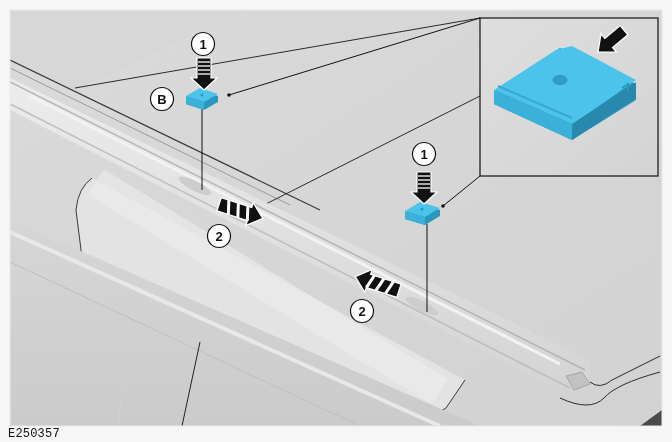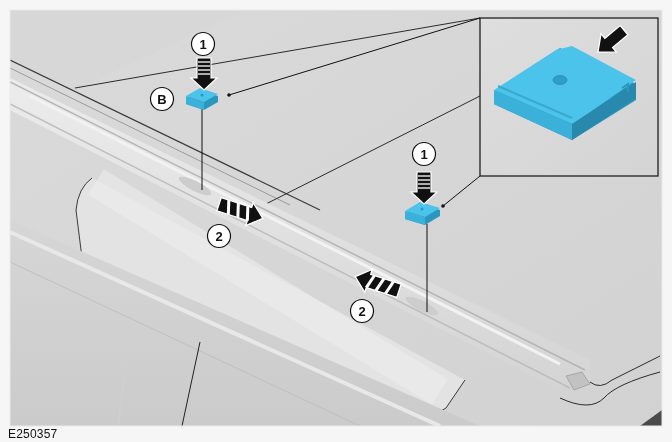--- a/index.html
+++ b/index.html
@@ -3,21 +3,21 @@
   <meta charset="utf-8">
   <style>
     html, body { margin: 0; padding: 0; }
     body {
       width: 672px; height: 442px; background: #f6f6f6; position: relative; overflow: hidden;
       font-family: "Liberation Sans", sans-serif;
     }
     #stage { position: absolute; left: 0; top: 0; width: 672px; height: 442px; }
     .caption {
       position: absolute; left: 8px; top: 427px; font-size: 12px; color: #111;
-      font-family: Liberation Sans, sans-serif; letter-spacing: 0.2px;
+      font-family: Liberation Mono, monospace; letter-spacing: 0.2px;
     }
     .callout-label {
       font-family: "Liberation Sans", sans-serif; font-weight: bold; font-size: 13px; fill: #111;
     }
   </style>
 </head>
 <body>
 
 <div id="stage">
 <svg width="672" height="442" viewBox="0 0 672 442" xmlns="http://www.w3.org/2000/svg">

